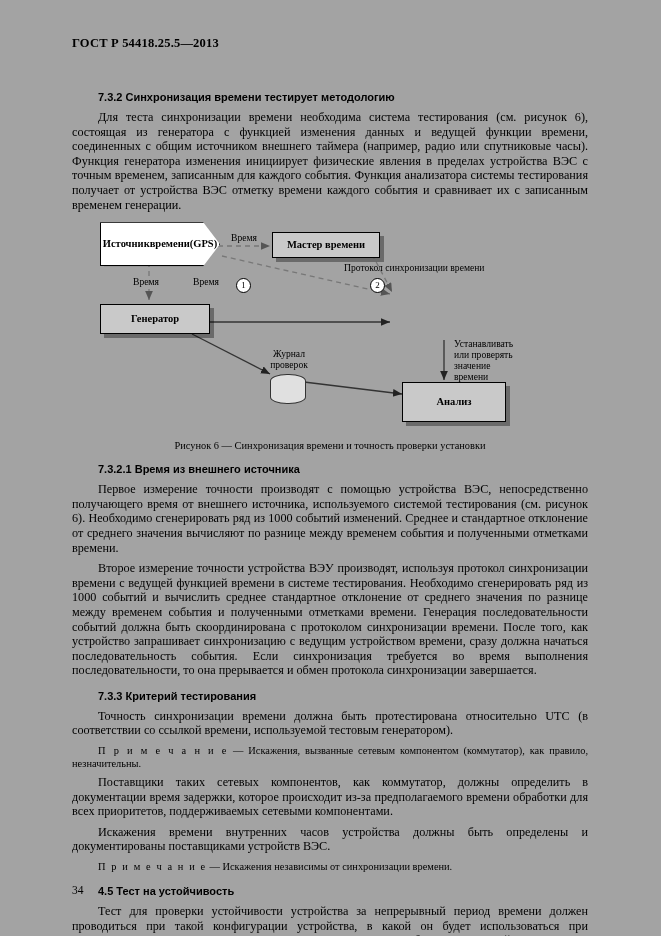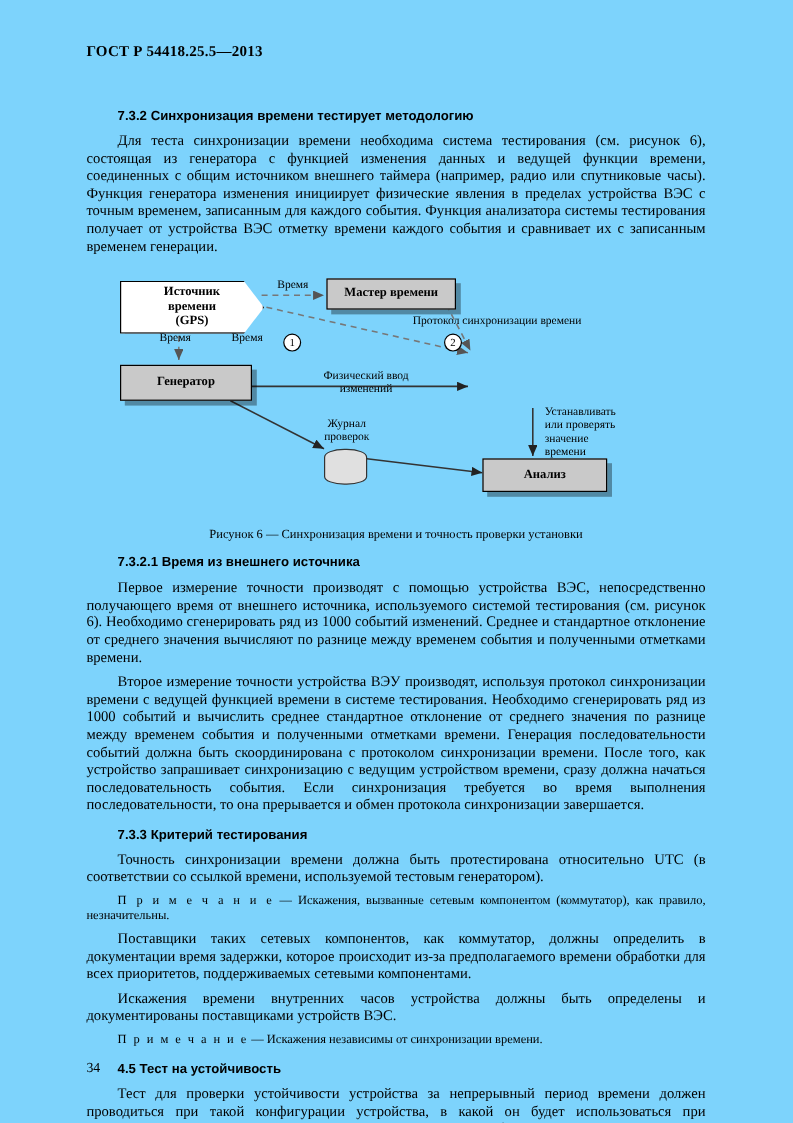--- a/index.html
+++ b/index.html
@@ -4,21 +4,21 @@
 <style>
   html, body {
     margin: 0;
     padding: 0;
     background: #ffffff;
   }
   .page {
     position: relative;
     width: 661px;
     height: 936px;
-    background: #7dd3fc;
+    background: #a3a3a3;
     font-family: "Liberation Serif", serif;
     color: #000000;
     overflow: hidden;
   }
   .header {
     position: absolute;
     top: 36px;
     left: 72px;
     font-family: "Liberation Serif", serif;
     font-weight: bold;
@@ -167,55 +167,51 @@
 
         <path d="M138,100 L318,100" stroke="#333" stroke-width="1.3" fill="none" marker-end="url(#ahb)"></path>
 
         <path d="M120,112 L198,152" stroke="#333" stroke-width="1.3" fill="none" marker-end="url(#ahb)"></path>
 
         <path d="M232,160 L330,172" stroke="#333" stroke-width="1.3" fill="none" marker-end="url(#ahb)"></path>
 
         <path d="M372,118 L372,158" stroke="#333" stroke-width="1.3" fill="none" marker-end="url(#ahb)"></path>
       </svg>
 
-      <div class="fig-box box-white" style="left:28px; top:12px; width:120px; height:44px; clip-path: polygon(0 0, 86% 0, 100% 50%, 86% 100%, 0 100%); flex-direction:column; box-shadow: 4px 4px 0 rgba(0,0,0,0.30);">
+      <div class="fig-box box-white" style="left:28px; top:0px; width:120px; height:44px; clip-path: polygon(0 0, 86% 0, 100% 50%, 86% 100%, 0 100%); flex-direction:row; box-shadow: 4px 4px 0 rgba(0,0,0,0.30);">
         <div>Источник</div>
         <div>времени</div>
         <div>(GPS)</div>
       </div>
 
       <div class="fig-box box-gray shadow" style="left:28px; top:82px; width:110px; height:30px;">
         <span>Генератор</span>
       </div>
 
       <div class="fig-box box-gray shadow" style="left:200px; top:10px; width:108px; height:26px;">
         <span>Мастер времени</span>
       </div>
 
 
-      <div class="fig-box box-gray shadow" style="left:330px; top:160px; width:104px; height:28px;">
+      <div class="fig-box box-gray shadow" style="left:330px; top:160px; width:104px; height:40px;">
         <span>Анализ</span>
       </div>
 
       <div style="position:absolute; left:198px; top:152px; width:34px; height:28px; background:#e0e0e0; border:1px solid #333; border-radius:17px/7px;"></div>
       <div class="fig-label" style="left:182px; top:126px; width:70px;">
         <div>Журнал</div>
         <div>проверок</div>
       </div>
 
       <div class="fig-label" style="left:148px; top:10px; width:48px;">Время</div>
       <div class="fig-label" style="left:50px; top:54px; width:48px;">Время</div>
       <div class="fig-label" style="left:110px; top:54px; width:48px;">Время</div>
       <div class="circ" style="left:164px; top:56px;">1</div>
       <div class="circ" style="left:298px; top:56px;">2</div>
       <div class="fig-label" style="left:272px; top:40px; width:240px; text-align:left;">Протокол синхронизации времени</div>
-      <div class="fig-label" style="left:158px; top:86px; width:150px;">
-        <div>Физический ввод</div>
-        <div>изменений</div>
-      </div>
       <div class="fig-label" style="left:382px; top:116px; width:110px; text-align:left;">
         <div>Устанавливать</div>
         <div>или проверять</div>
         <div>значение</div>
         <div>времени</div>
       </div>
     </div>
 
     <div class="fig-caption">Рисунок 6 — Синхронизация времени и точность проверки установки</div>
 

